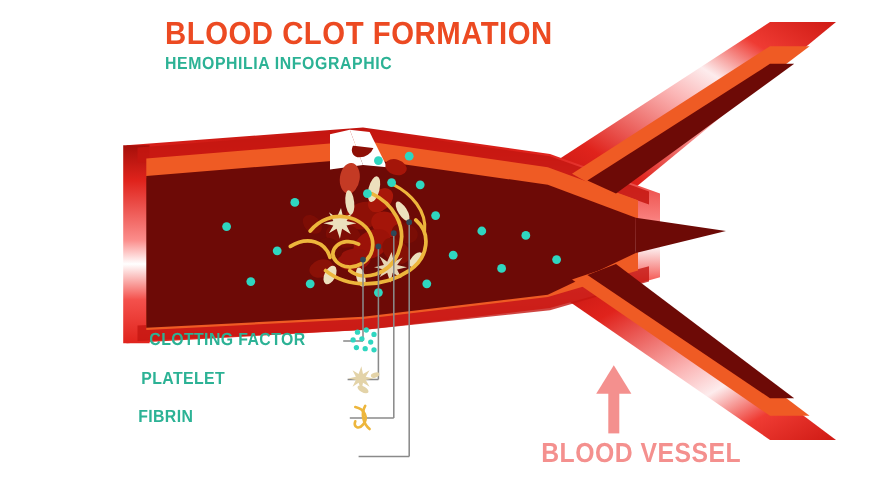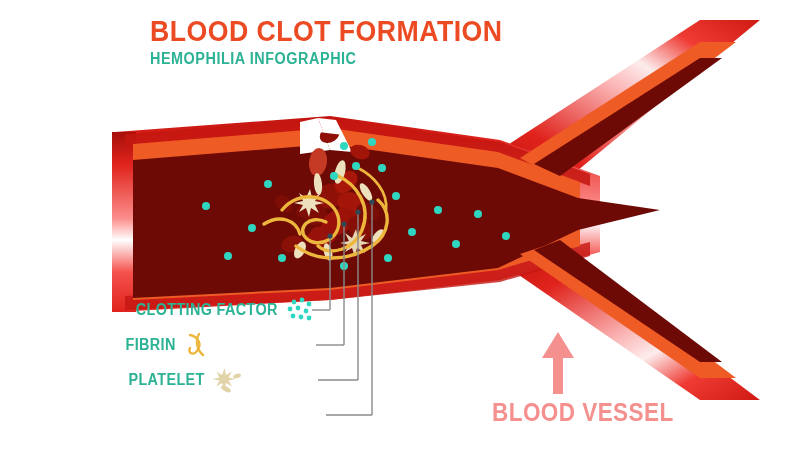--- a/index.html
+++ b/index.html
@@ -53,21 +53,21 @@
   }
   .legend {
     position: absolute;
     left: 120px;
     top: 292px;
     width: 230px;
   }
   .legend-row {
     display: flex;
     align-items: center;
-    justify-content: flex-start;
+    justify-content: space-between;
     height: 35px;
   }
   .legend-label {
     font-family: "Liberation Sans", sans-serif;
     font-weight: bold;
     font-size: 16px;
     letter-spacing: 0.4px;
     color: #2cb295;
     transform: scaleX(0.90);
     transform-origin: right center;
@@ -277,36 +277,36 @@
           <circle cx="21" cy="16" r="2.4"></circle>
           <circle cx="8" cy="21" r="2.4"></circle>
           <circle cx="16" cy="22" r="2.4"></circle>
           <circle cx="24" cy="23" r="2.4"></circle>
         </g>
       </svg>
     </div>
 
 
     <div class="legend-row">
-      <span class="legend-label">FIBRIN</span>
-      <svg class="legend-icon" viewBox="0 0 34 30">
-        <g fill="none" stroke="#edb63c" stroke-width="2.4" stroke-linecap="round">
-          <path d="M 7 5 C 16 7, 19 15, 14 21 C 10 26, 5 23, 7 18"></path>
-          <path d="M 16 4 C 12 11, 14 20, 20 25"></path>
-        </g>
-      </svg>
-    </div>
-
-    <div class="legend-row">
       <span class="legend-label">PLATELET</span>
       <svg class="legend-icon" viewBox="0 0 34 30">
         <g fill="#e3d3a8">
           <path d="M 10 10 l 2.5 -7 l 1.5 7 l 6 -3.5 l -3.5 6 l 7 1.5 l -7 1.5 l 3.5 6 l -6 -3.5 l -1.5 7 l -2.5 -7 l -5.5 3.5 l 3 -6 l -7 -1.5 l 7 -1.5 l -3 -6 Z"></path>
           <ellipse cx="25" cy="11" rx="4" ry="2.2" transform="rotate(-18 25 11)"></ellipse>
           <ellipse cx="14" cy="24" rx="5.5" ry="2.6" transform="rotate(28 14 24)"></ellipse>
         </g>
       </svg>
     </div>
+
+    <div class="legend-row">
+      <span class="legend-label">FIBRIN</span>
+      <svg class="legend-icon" viewBox="0 0 34 30">
+        <g fill="none" stroke="#edb63c" stroke-width="2.4" stroke-linecap="round">
+          <path d="M 7 5 C 16 7, 19 15, 14 21 C 10 26, 5 23, 7 18"></path>
+          <path d="M 16 4 C 12 11, 14 20, 20 25"></path>
+        </g>
+      </svg>
+    </div>
   </div>
 
   <div class="vessel-label">BLOOD VESSEL</div>
 
 </div>
 
 </body></html>

